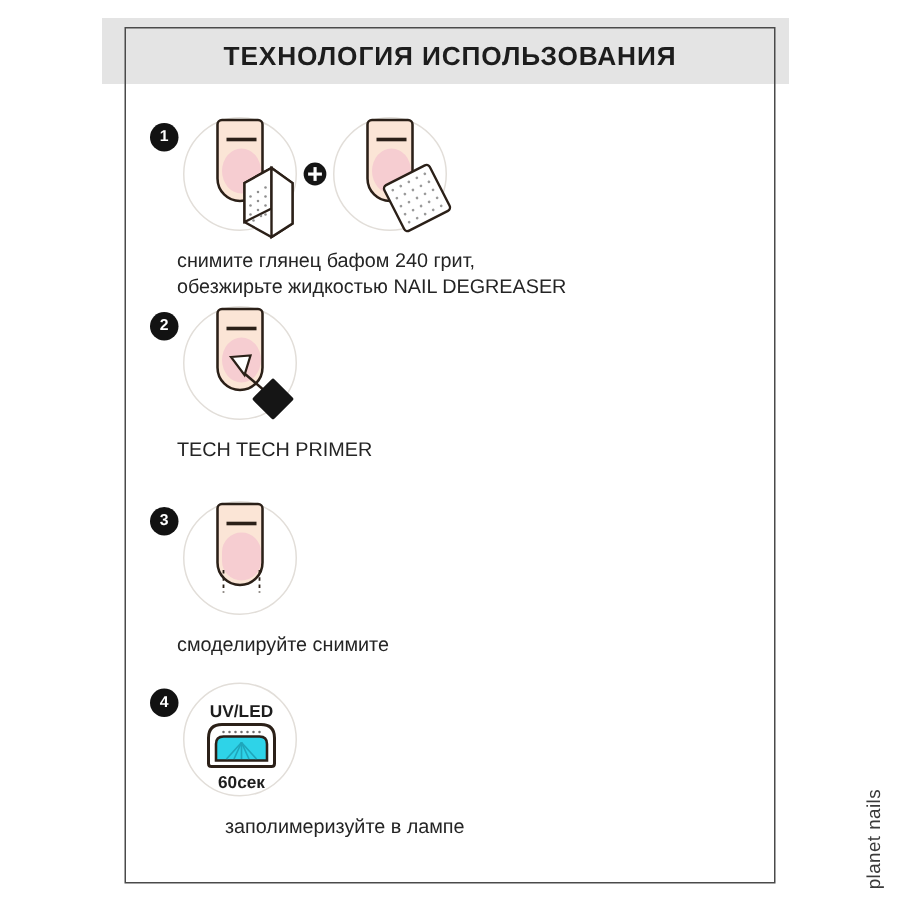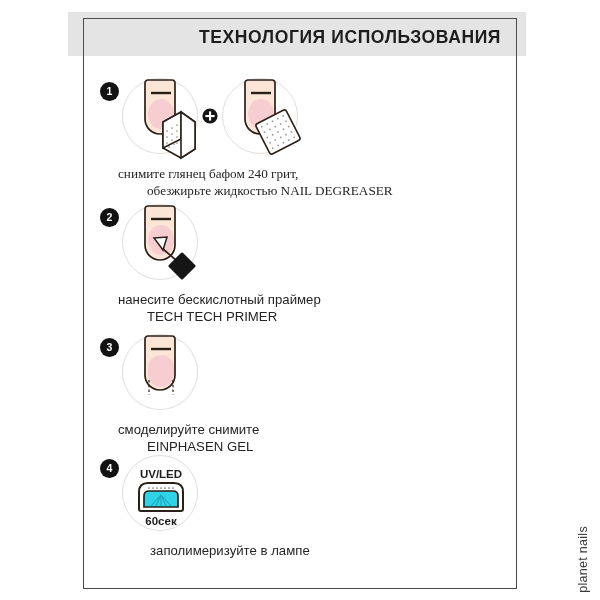--- a/index.html
+++ b/index.html
@@ -21,23 +21,23 @@
   
   .frame {
     position: absolute;
     left: 83px; top: 18px;
     width: 434px; height: 571px;
     border: 1.6px solid #4a4a4a;
     background: transparent;
   }
   .frame-title-area {
     position: absolute;
-    left: 67px; top: 18px;
+    left: 83px; top: 18px;
     width: 434px; height: 38px;
-    display: flex; align-items: center; justify-content: flex-end;
+    display: flex; align-items: center; justify-content: center;
   }
   .frame-title {
     font-size: 17.5px;
     font-weight: bold;
     letter-spacing: 0.6px;
     color: #1d1d1d;
     white-space: nowrap;
   }
 
   
@@ -56,21 +56,21 @@
   }
   .step-icons { position: absolute; left: 22px; top: -4px; }
   .step-caption {
     position: absolute;
     left: 18px;
     font-size: 13.2px;
     line-height: 16.5px;
     color: #242424;
     white-space: nowrap;
   }
-  .step-caption .l2 { display: block; margin-left: 29px; }
+  .step-caption .l2 { display: block; }
 
   
   .disc {
     position: absolute;
     border-radius: 50%;
     border: 1.1px solid #e2ded9;
     background: #ffffff;
   }
 
   
@@ -176,21 +176,21 @@
                 <circle cx="49" cy="65" r="0.9"></circle>
                 <circle cx="55" cy="65" r="0.9"></circle>
                 <circle cx="61" cy="65" r="0.9"></circle>
                 <circle cx="67" cy="65" r="0.9"></circle>
             </g>
           </g>
         </svg>
       </div>
     </div>
 
-    <div class="step-caption" style="top:84px;font-family:Liberation Serif, serif;">
+    <div class="step-caption" style="top:84px;">
       <span>снимите глянец бафом 240 грит,</span>
       <span class="l2">обезжирьте жидкостью NAIL DEGREASER</span>
     </div>
   </div>
 
   <div class="step" style="top:208px;">
     <div class="step-badge">2</div>
 
     <div class="step-icons">
       <div class="disc" style="left:0px; top:0px; width:76px; height:76px;">
@@ -204,21 +204,20 @@
           <line x1="40" y1="44" x2="54" y2="56" stroke="#2b2018" stroke-width="1.7"></line>
 
           <g transform="rotate(45 59 61)">
             <rect x="49" y="51" width="20" height="20" rx="1.5" fill="#151515"></rect>
           </g>
         </svg>
       </div>
     </div>
 
     <div class="step-caption" style="top:84px;">
-      <span>нанесите бескислотный праймер</span>
       <span class="l2">TECH TECH PRIMER</span>
     </div>
   </div>
 
   <div class="step" style="top:338px;">
     <div class="step-badge">3</div>
 
     <div class="step-icons">
       <div class="disc" style="left:0px; top:0px; width:76px; height:76px;">
         <svg width="76" height="76" viewBox="0 0 76 76">
@@ -228,21 +227,20 @@
           <rect x="25" y="20" width="26" height="32" rx="13" fill="#f6cdd1"></rect>
 
           <line x1="26" y1="45" x2="26" y2="60" stroke="#2b2018" stroke-width="1.2" stroke-dasharray="2.4 2.4"></line>
           <line x1="50" y1="45" x2="50" y2="60" stroke="#2b2018" stroke-width="1.2" stroke-dasharray="2.4 2.4"></line>
         </svg>
       </div>
     </div>
 
     <div class="step-caption" style="top:84px;">
       <span>смоделируйте снимите</span>
-      <span class="l2">EINPHASEN GEL</span>
     </div>
   </div>
 
   <div class="step" style="top:459px;">
     <div class="step-badge">4</div>
 
     <div class="step-icons">
       <div class="disc" style="left:0px; top:0px; width:76px; height:76px;">
         <svg width="76" height="76" viewBox="0 0 76 76">
 

